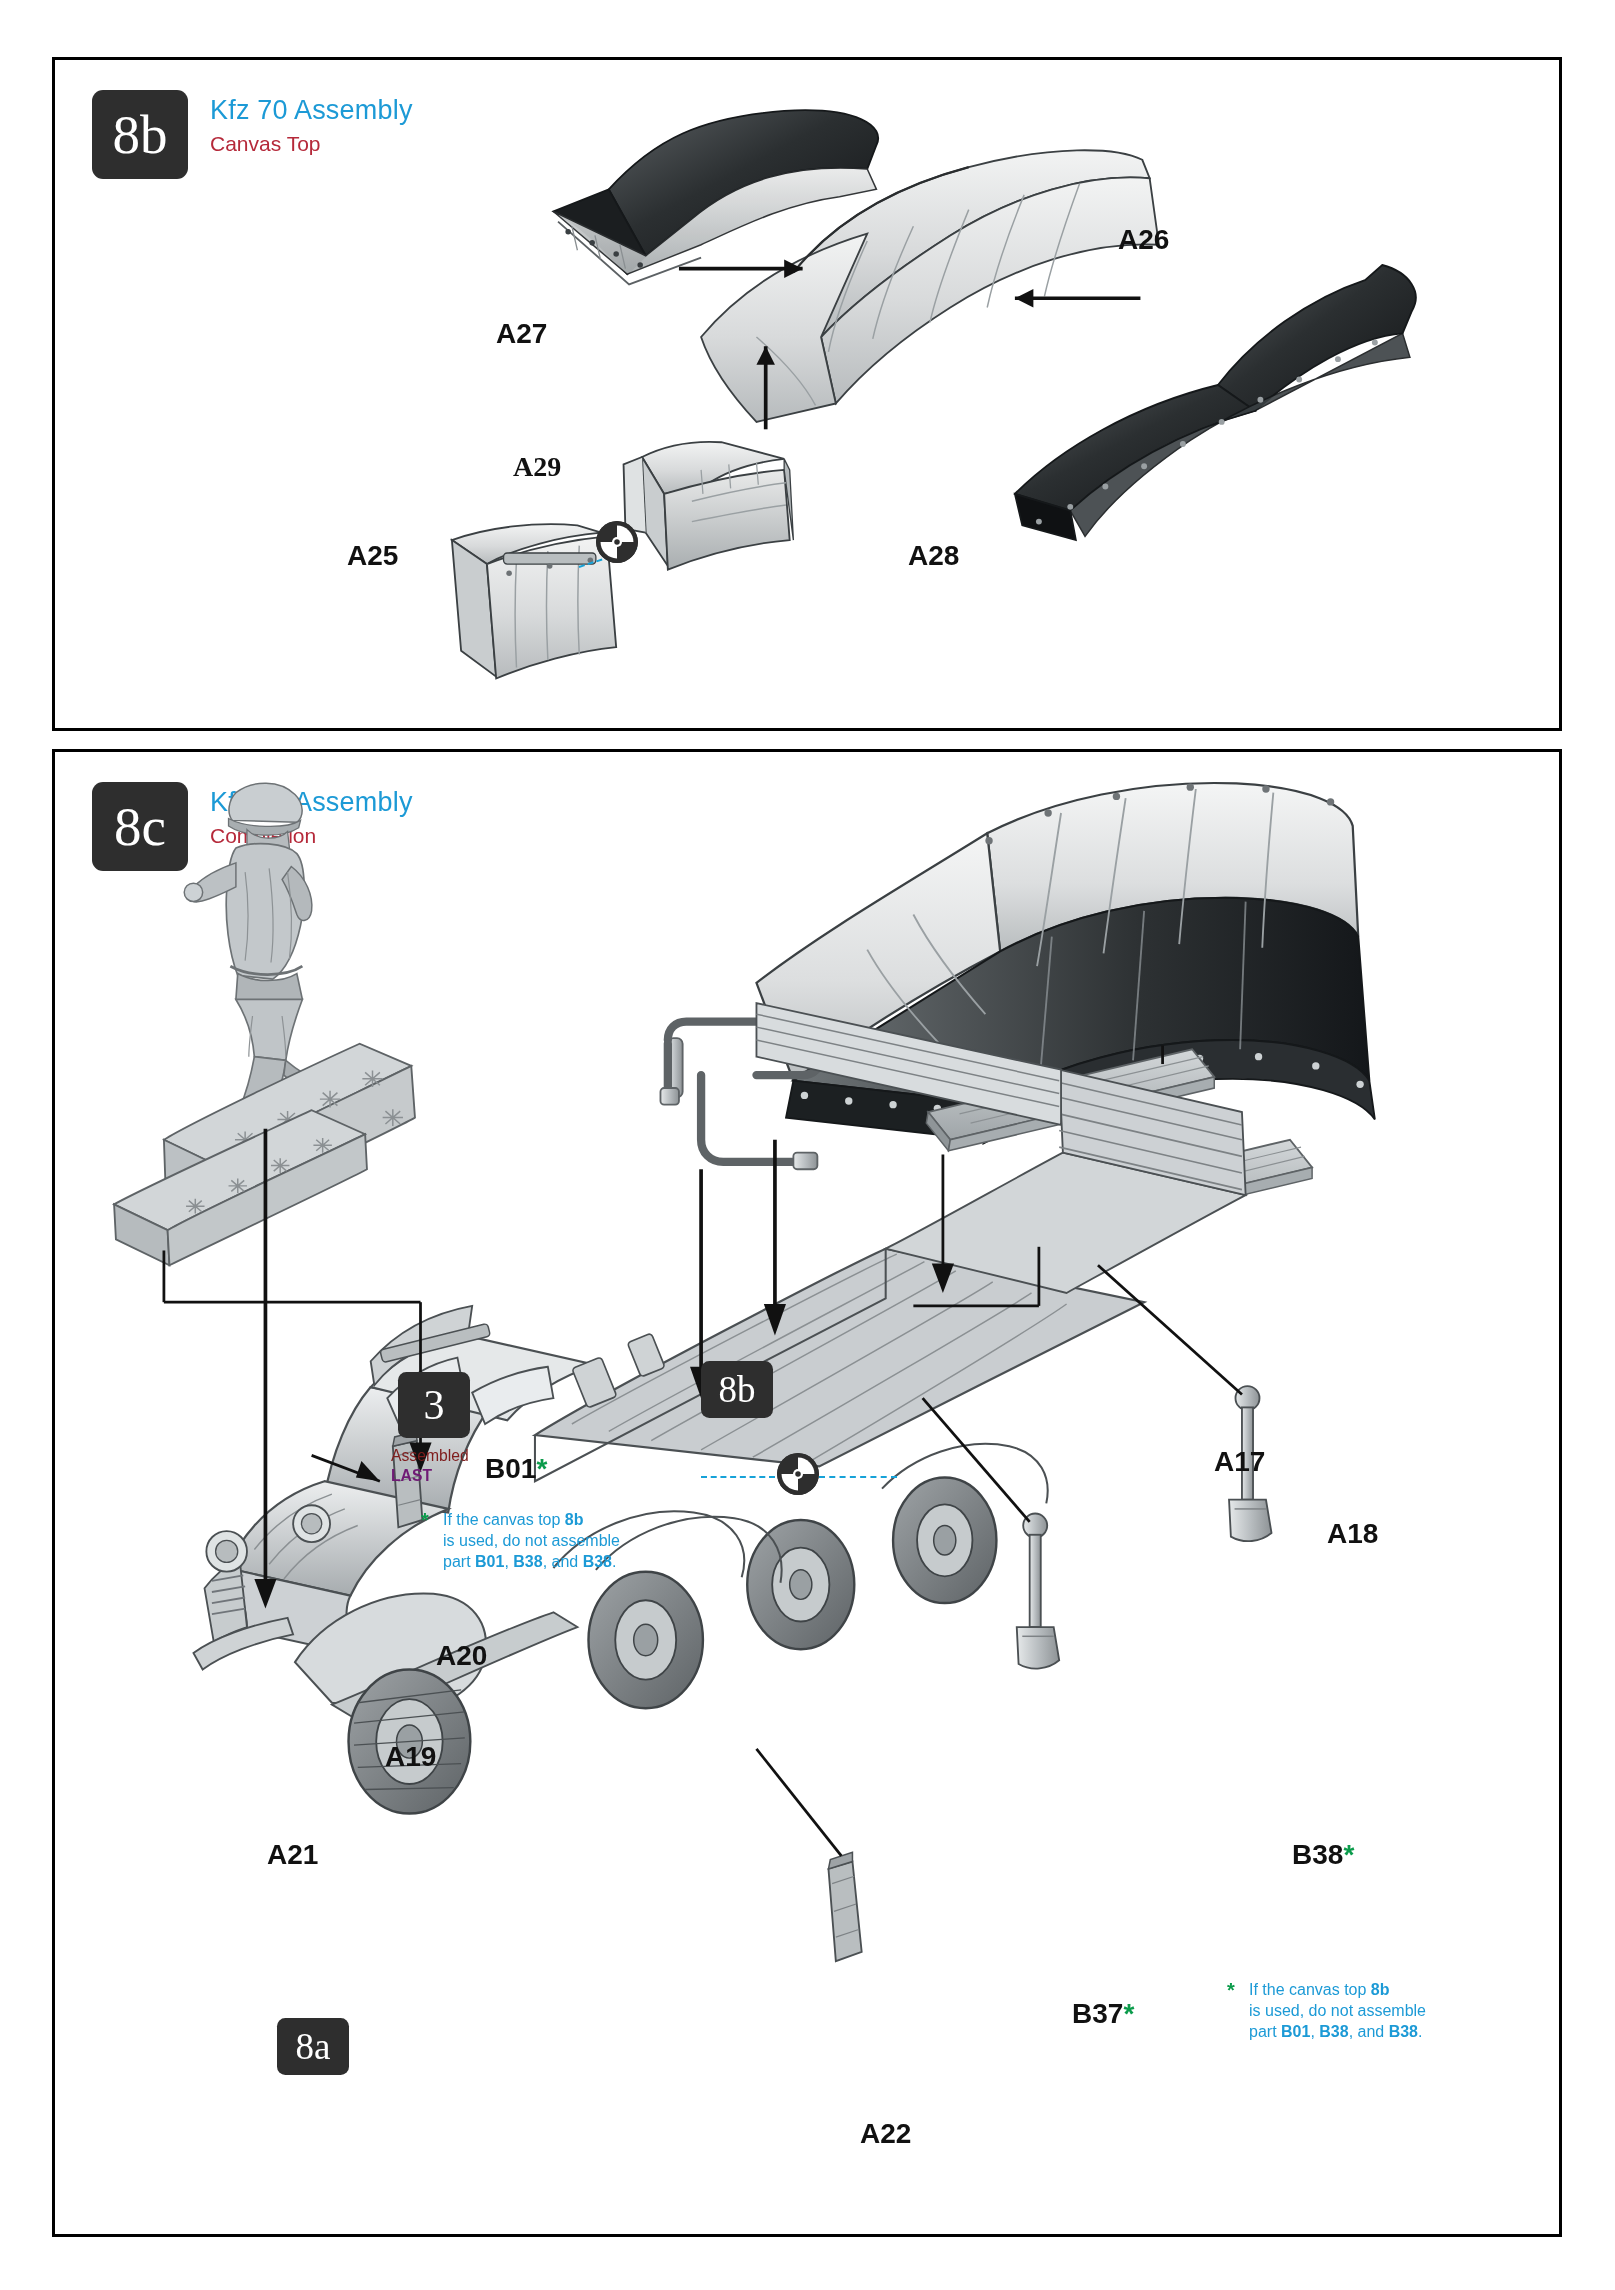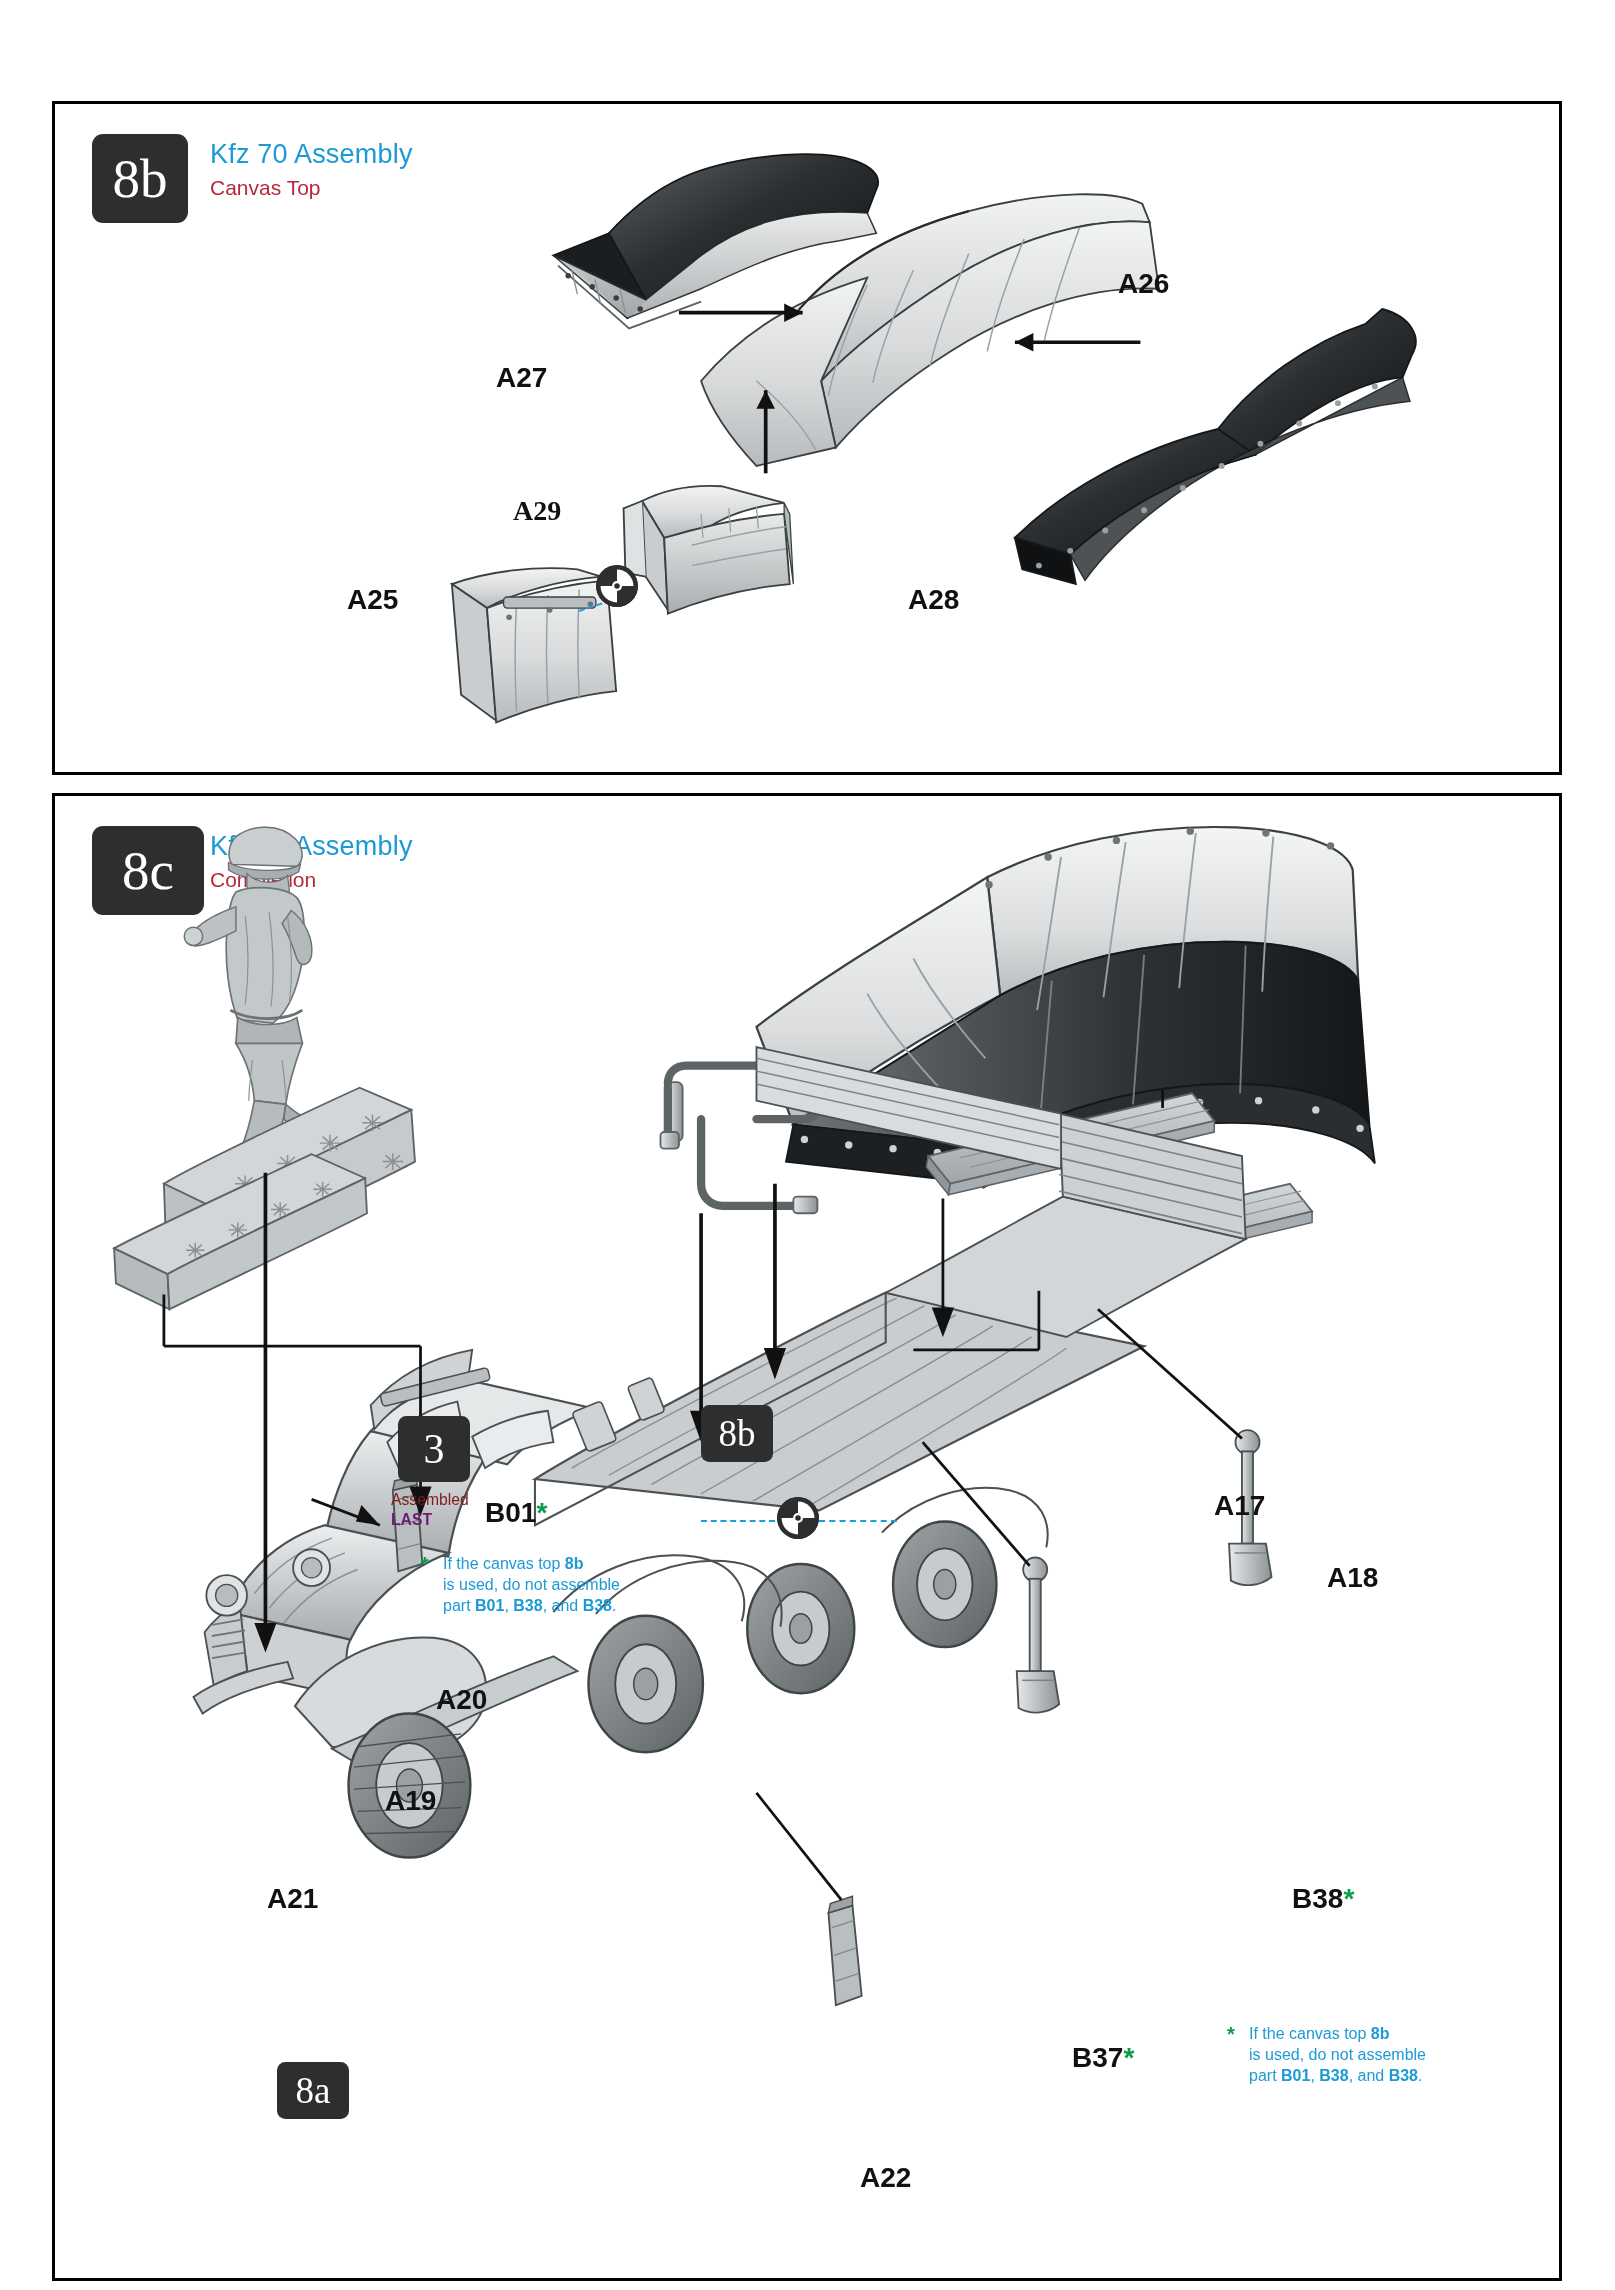--- a/index.html
+++ b/index.html
@@ -6,40 +6,39 @@
   body { width:1615px; height:2291px; font-family:"Liberation Sans", sans-serif; }
 
   .page { position:relative; width:1615px; height:2291px; background:#fff; }
 
   
   .panel {
     position:absolute;
     border:3.7px solid #000;
     background:#fff;
     box-sizing:border-box;
-    margin-top:44px;
   }
   #panel-8b { left:52px; top:57px; width:1510px; height:674px; }
   #panel-8c { left:52px; top:749px; width:1510px; height:1488px; }
 
   
   .step-badge {
     position:absolute;
     background:#2e2e2e;
     border-radius:11px;
     color:#fff;
     font-family:"Liberation Serif", serif;
     display:flex;
     align-items:center;
     justify-content:center;
     letter-spacing:0px;
   }
   .step-badge span { display:inline-block; }
   #badge-8b { left:37px; top:29.5px; width:96px; height:89px; font-size:55px; }
-  #badge-8c { left:37px; top:29.5px; width:112px; height:89px; font-size:55px; }
+  #badge-8c { left:37px; top:29.5px; width:96px; height:89px; font-size:55px; }
 
   .titles { position:absolute; }
   #titles-8b { left:155px; top:35px; }
   #titles-8c { left:155px; top:35px; }
   .title-main {
     font-size:27px; font-weight:normal; color:#1c9ad6; margin:0 0 5.5px 0;
     letter-spacing:0.2px;
   }
   .title-sub {
     font-size:21px; color:#b5293a; margin:0;

